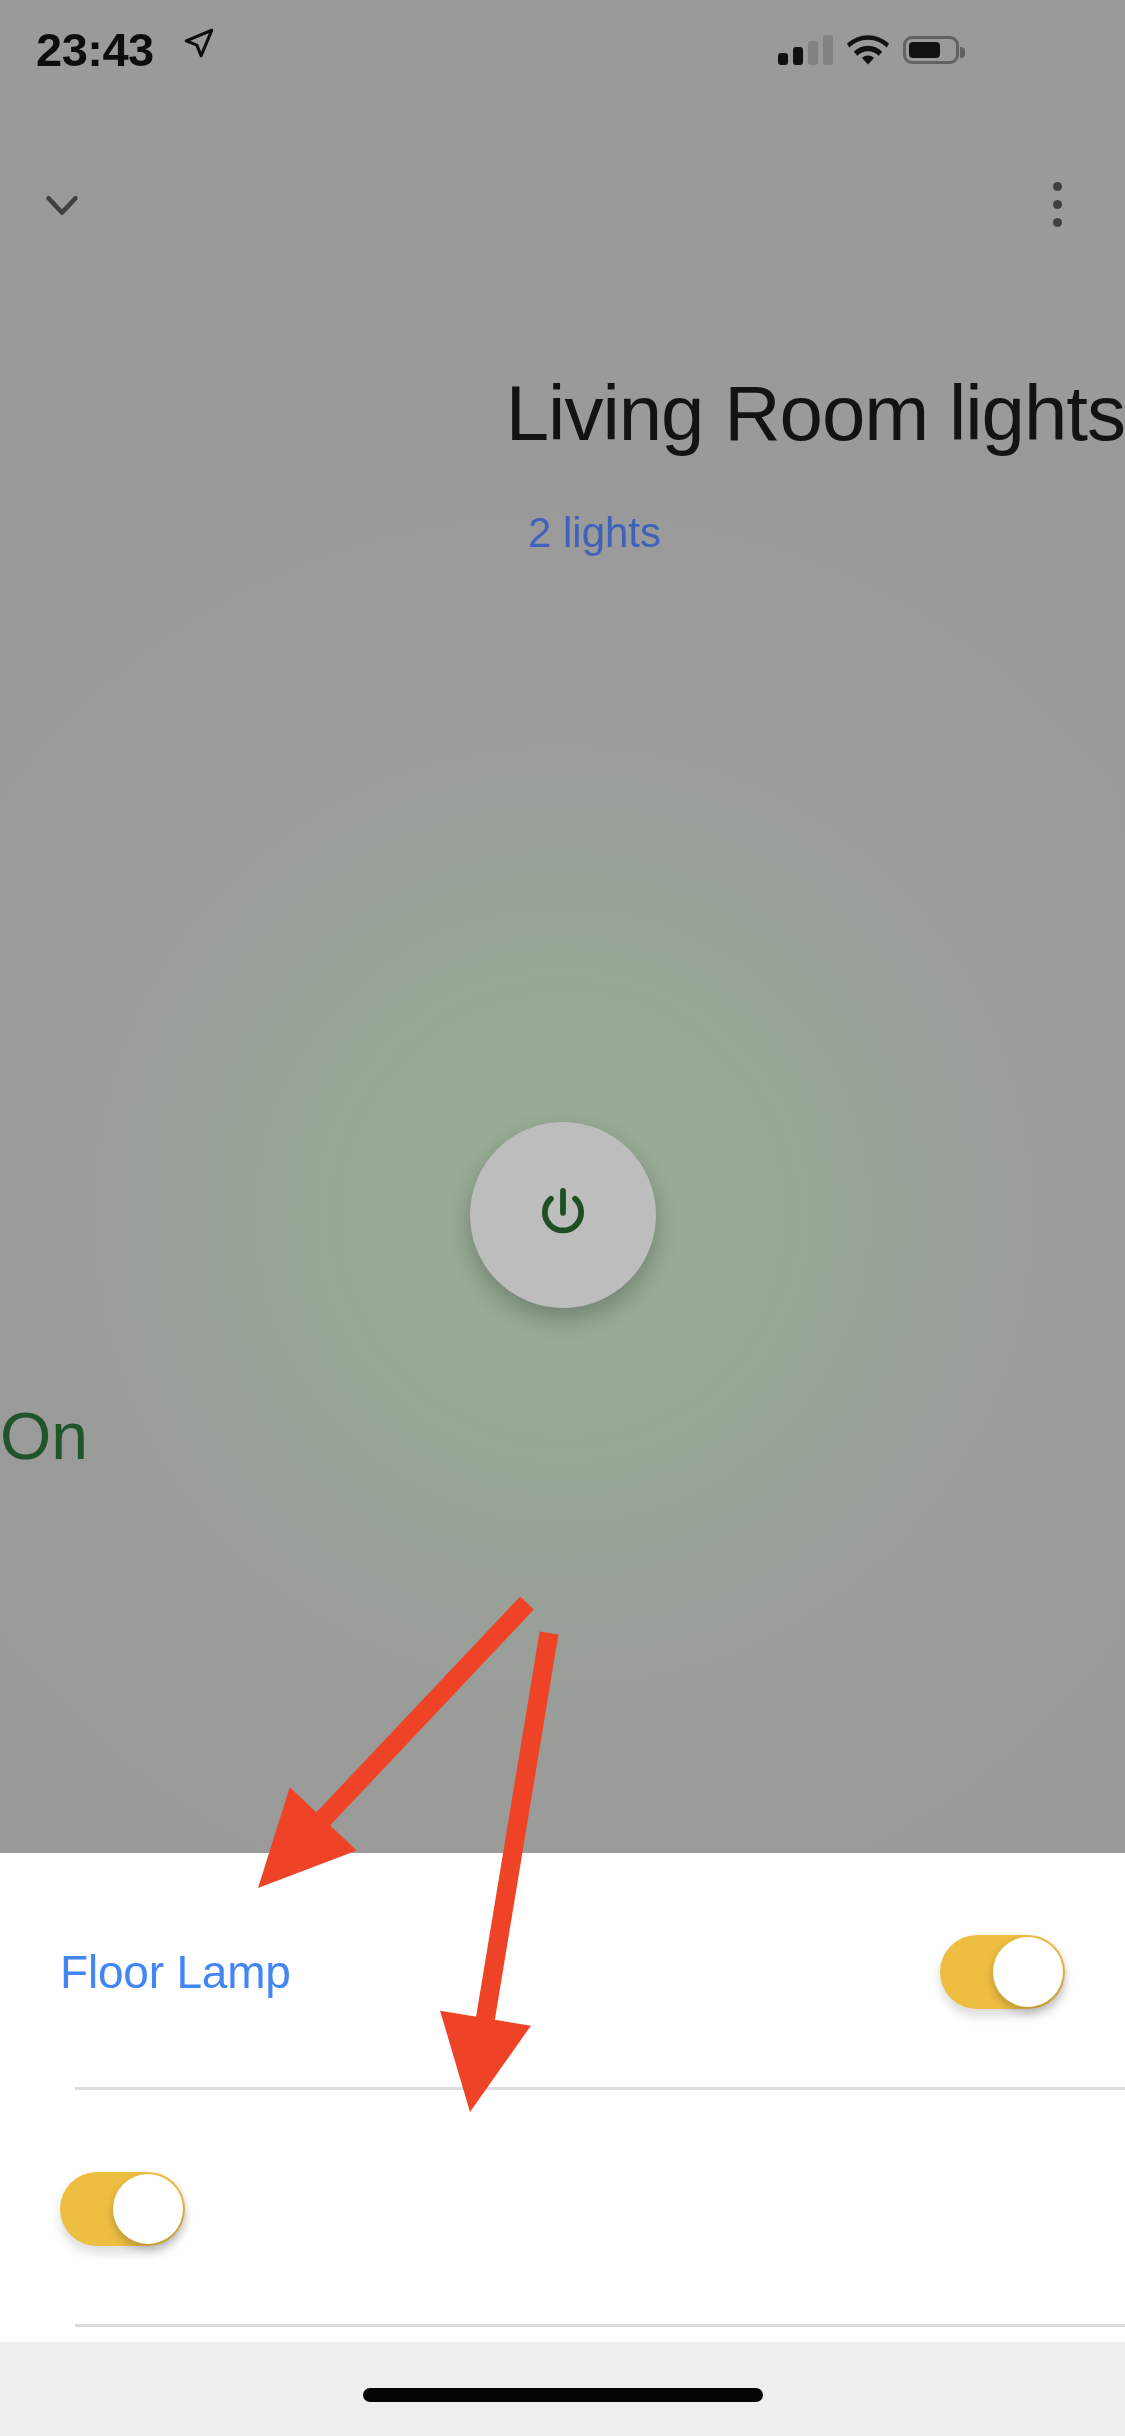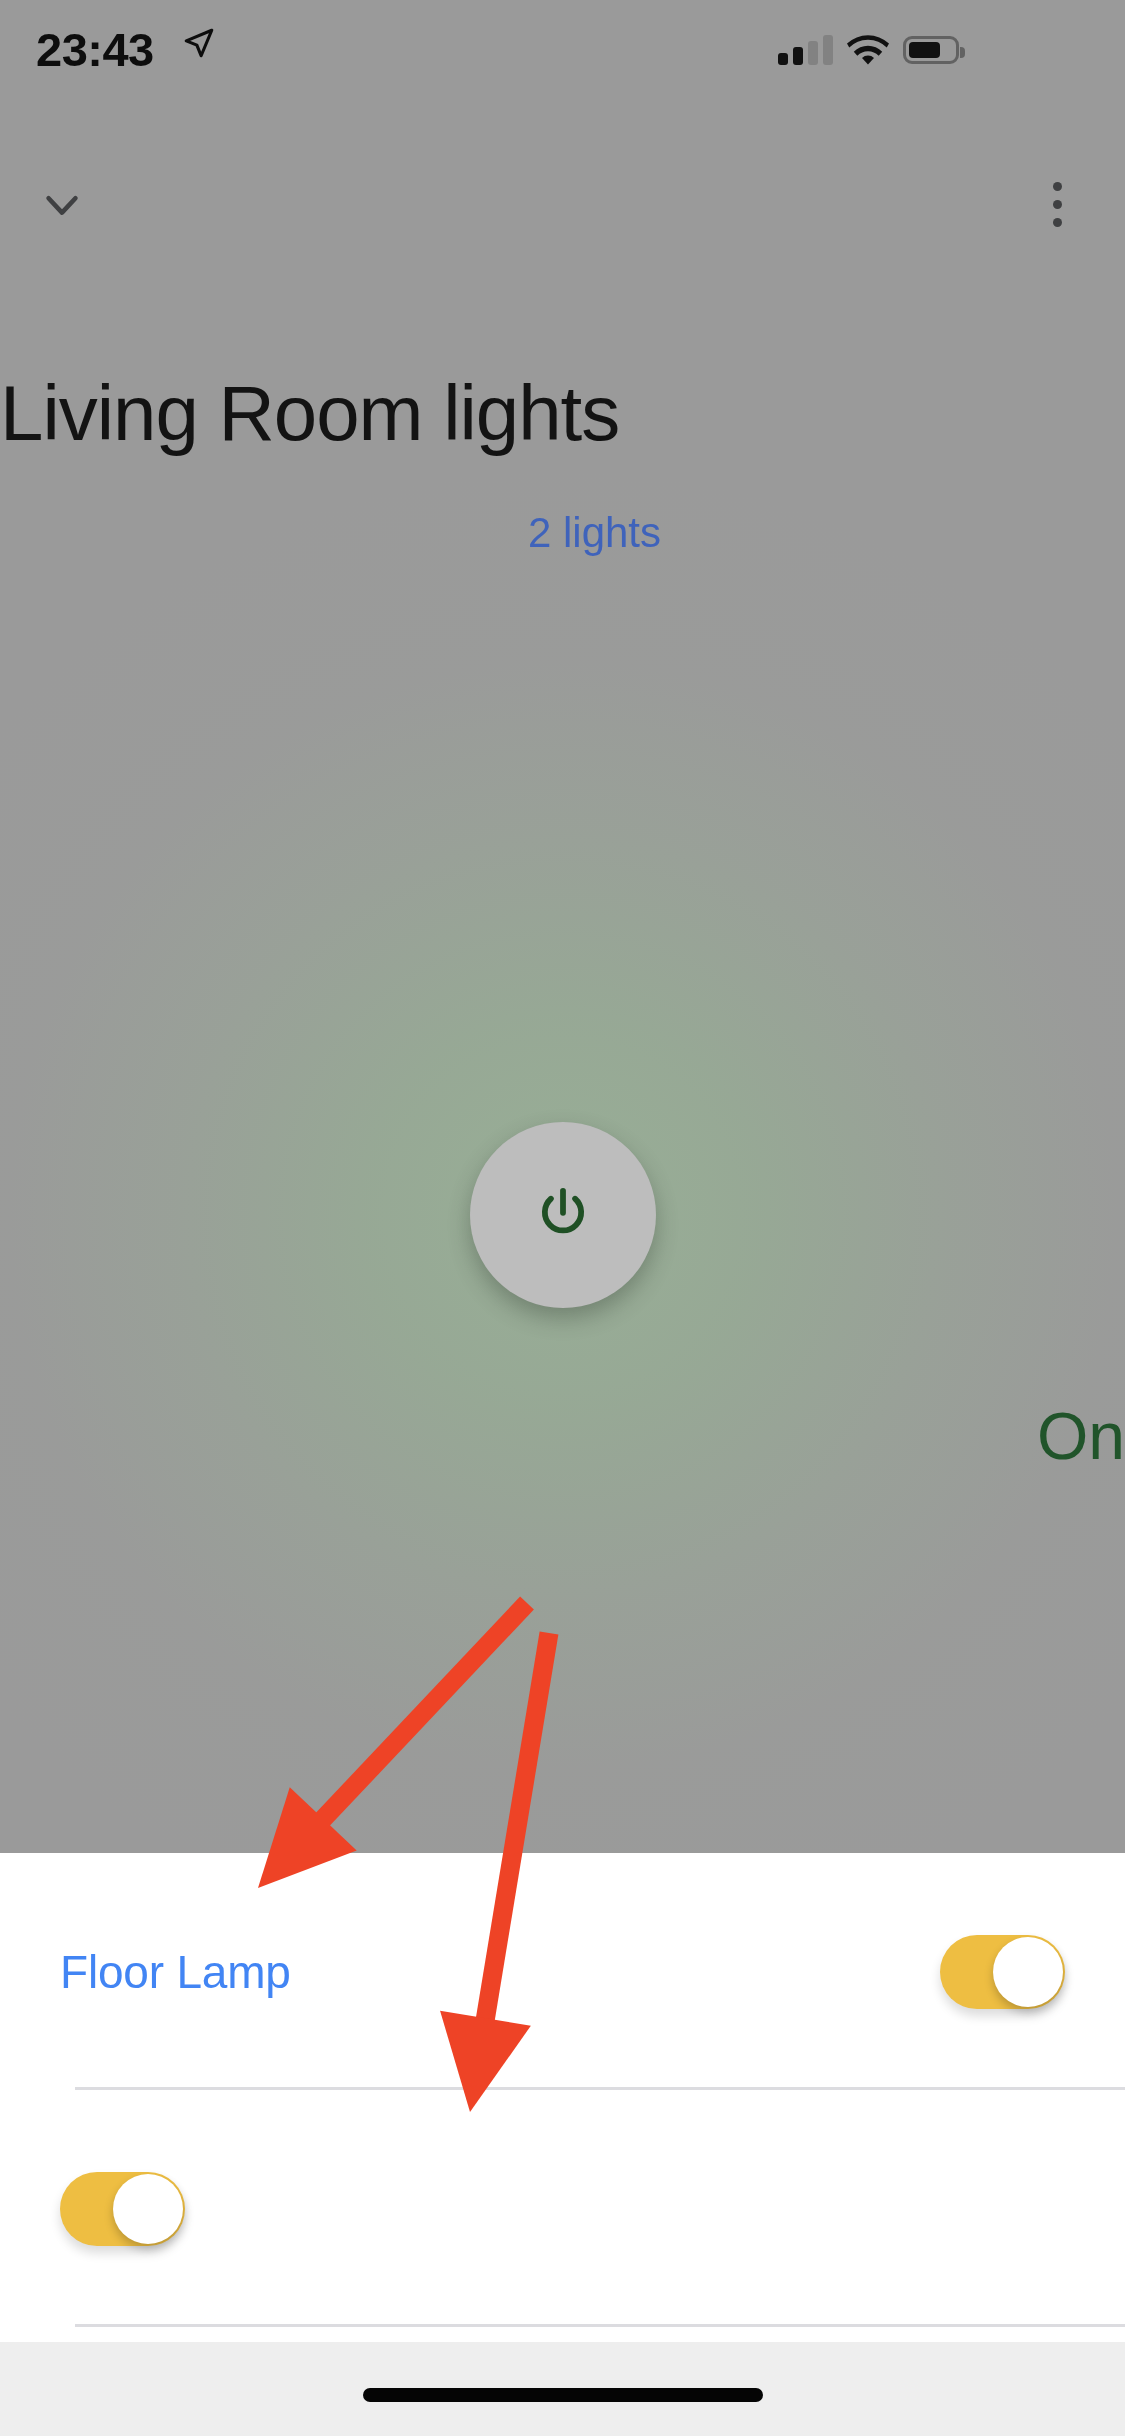--- a/index.html
+++ b/index.html
@@ -151,21 +151,21 @@
     width: 9px; height: 9px;
     border-radius: 50%;
     background: #3f4042;
   }
 
   
   #title {
     position: absolute;
     left: 0; top: 368px;
     width: 1125px;
-    text-align: left;
+    text-align: right;
     font-size: 78px;
     font-weight: 400;
     letter-spacing: -1px;
     color: #131313;
     z-index: 5;
   }
   #subtitle {
     position: absolute;
     left: 0; top: 509px;
     width: 1125px;
@@ -195,21 +195,21 @@
     justify-content: center;
     z-index: 5;
     cursor: pointer;
   }
   #power-icon { width: 66px; height: 66px; color: #1f5025; }
 
   #power-state {
     position: absolute;
     left: 0; top: 1398px;
     width: 1125px;
-    text-align: right;
+    text-align: left;
     font-size: 66px;
     font-weight: 400;
     color: #20542a;
     z-index: 5;
   }
 
   
   #sheet {
     position: absolute;
     left: 0;

